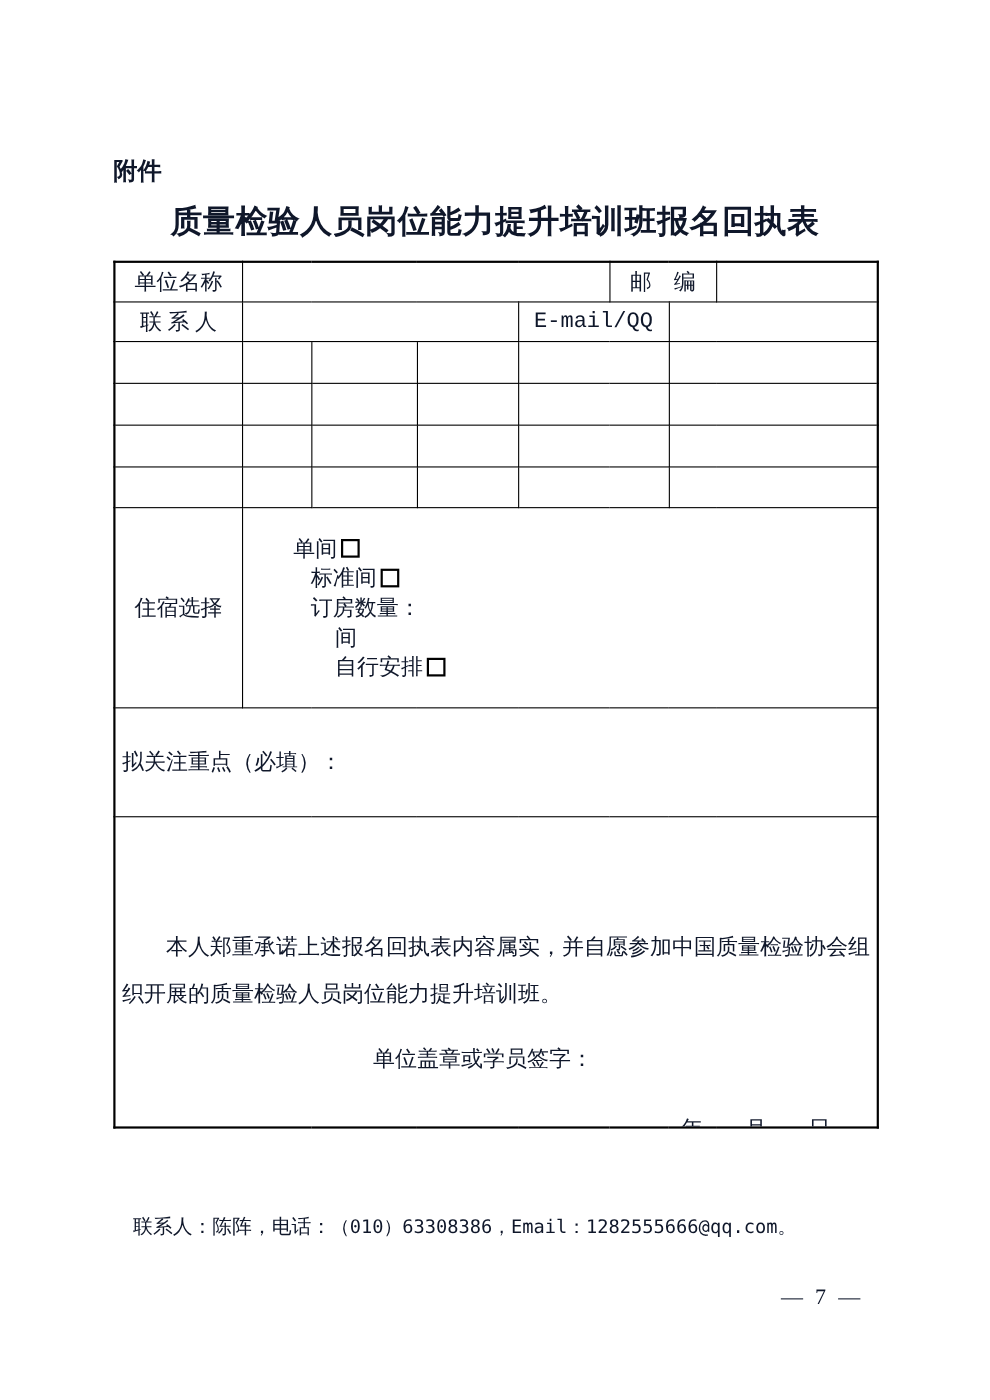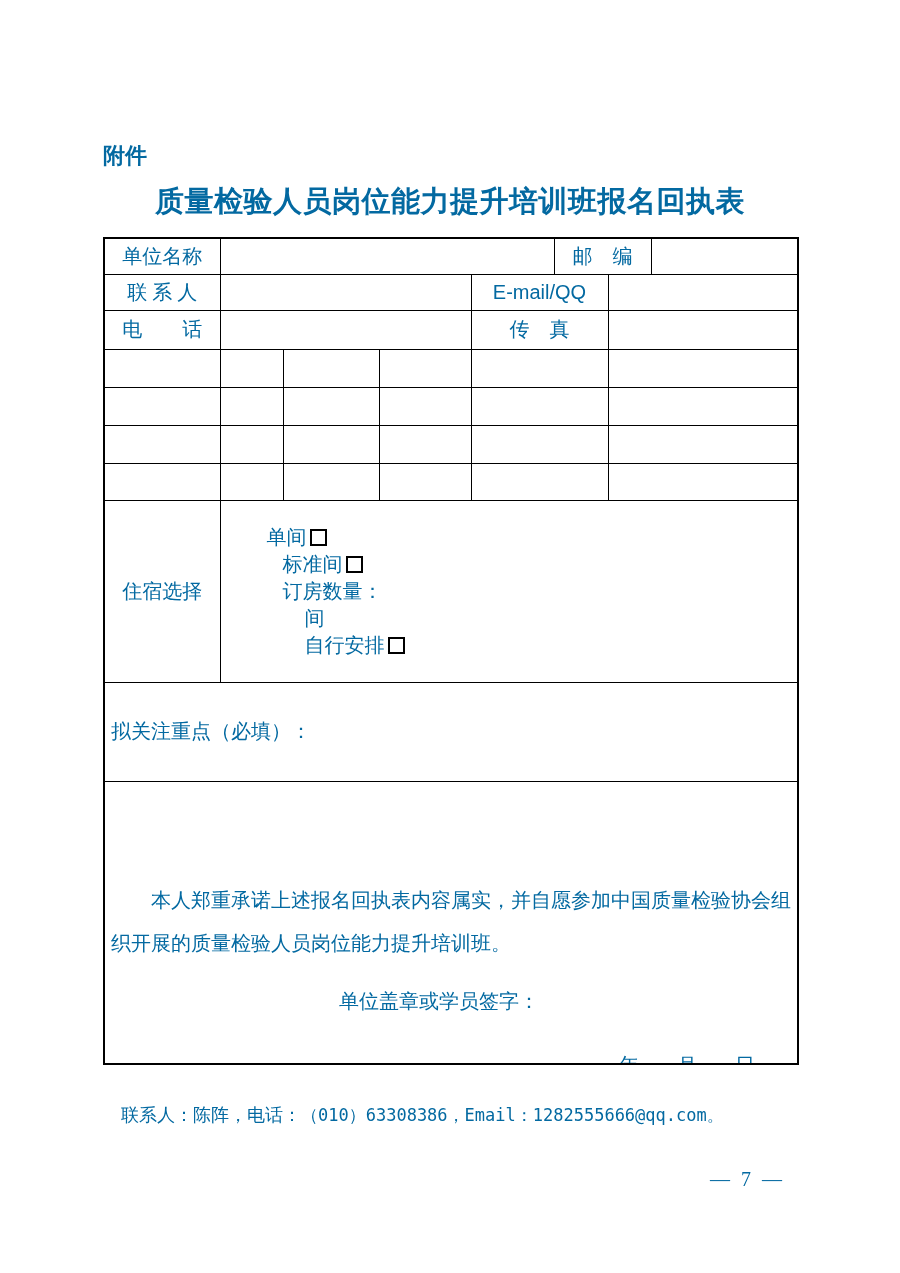--- a/index.html
+++ b/index.html
@@ -2,21 +2,21 @@
 <html><head>
 <meta charset="utf-8">
 <style>
   * { margin: 0; padding: 0; box-sizing: border-box; }
   html, body { background: #ffffff; }
   .page {
     position: relative;
     width: 900px;
     height: 1273px;
     background: #ffffff;
-    color: #0369a1;
+    color: #0f172a;
     font-family: "Liberation Serif", serif;
     overflow: hidden;
   }
   .attachment {
     position: absolute;
     left: 103px;
     top: 141px;
     font-size: 22px;
     font-weight: 600;
     white-space: pre;
@@ -41,21 +41,21 @@
     border: 2.5px solid #000;
   }
   table.form td {
     border: 1.6px solid #000;
     font-size: 20px;
     padding: 0 6px;
     vertical-align: middle;
     overflow: hidden;
   }
   td.lab { text-align: center; white-space: pre; }
-  td.mono { font-family: Liberation Sans, sans-serif; font-size: 19px; }
+  td.mono { font-family: Liberation Mono, monospace; font-size: 19px; }
   td.para {
     padding: 5px 12px 0 12px;
     line-height: 43px;
     text-indent: 2em;
     text-align: justify;
   }
   .blank-line {
     display: inline-block;
     width: 46px;
     height: 0.95em;
@@ -129,26 +129,20 @@
     </tr>
 
 
     <tr style="height:36px">
       <td class="lab">联 系 人</td>
       <td colspan="3"></td>
       <td colspan="2" class="lab mono">E-mail/QQ</td>
       <td colspan="2"></td>
     </tr>
 
-    <tr style="height:39px">
-      <td class="lab">电　　话</td>
-      <td colspan="3"></td>
-      <td colspan="2" class="lab">传　真</td>
-      <td colspan="2"></td>
-    </tr>
 
 
     <tr style="height:38px">
       <td></td>
       <td></td>
       <td></td>
       <td></td>
       <td colspan="2"></td>
       <td colspan="2"></td>
     </tr>

